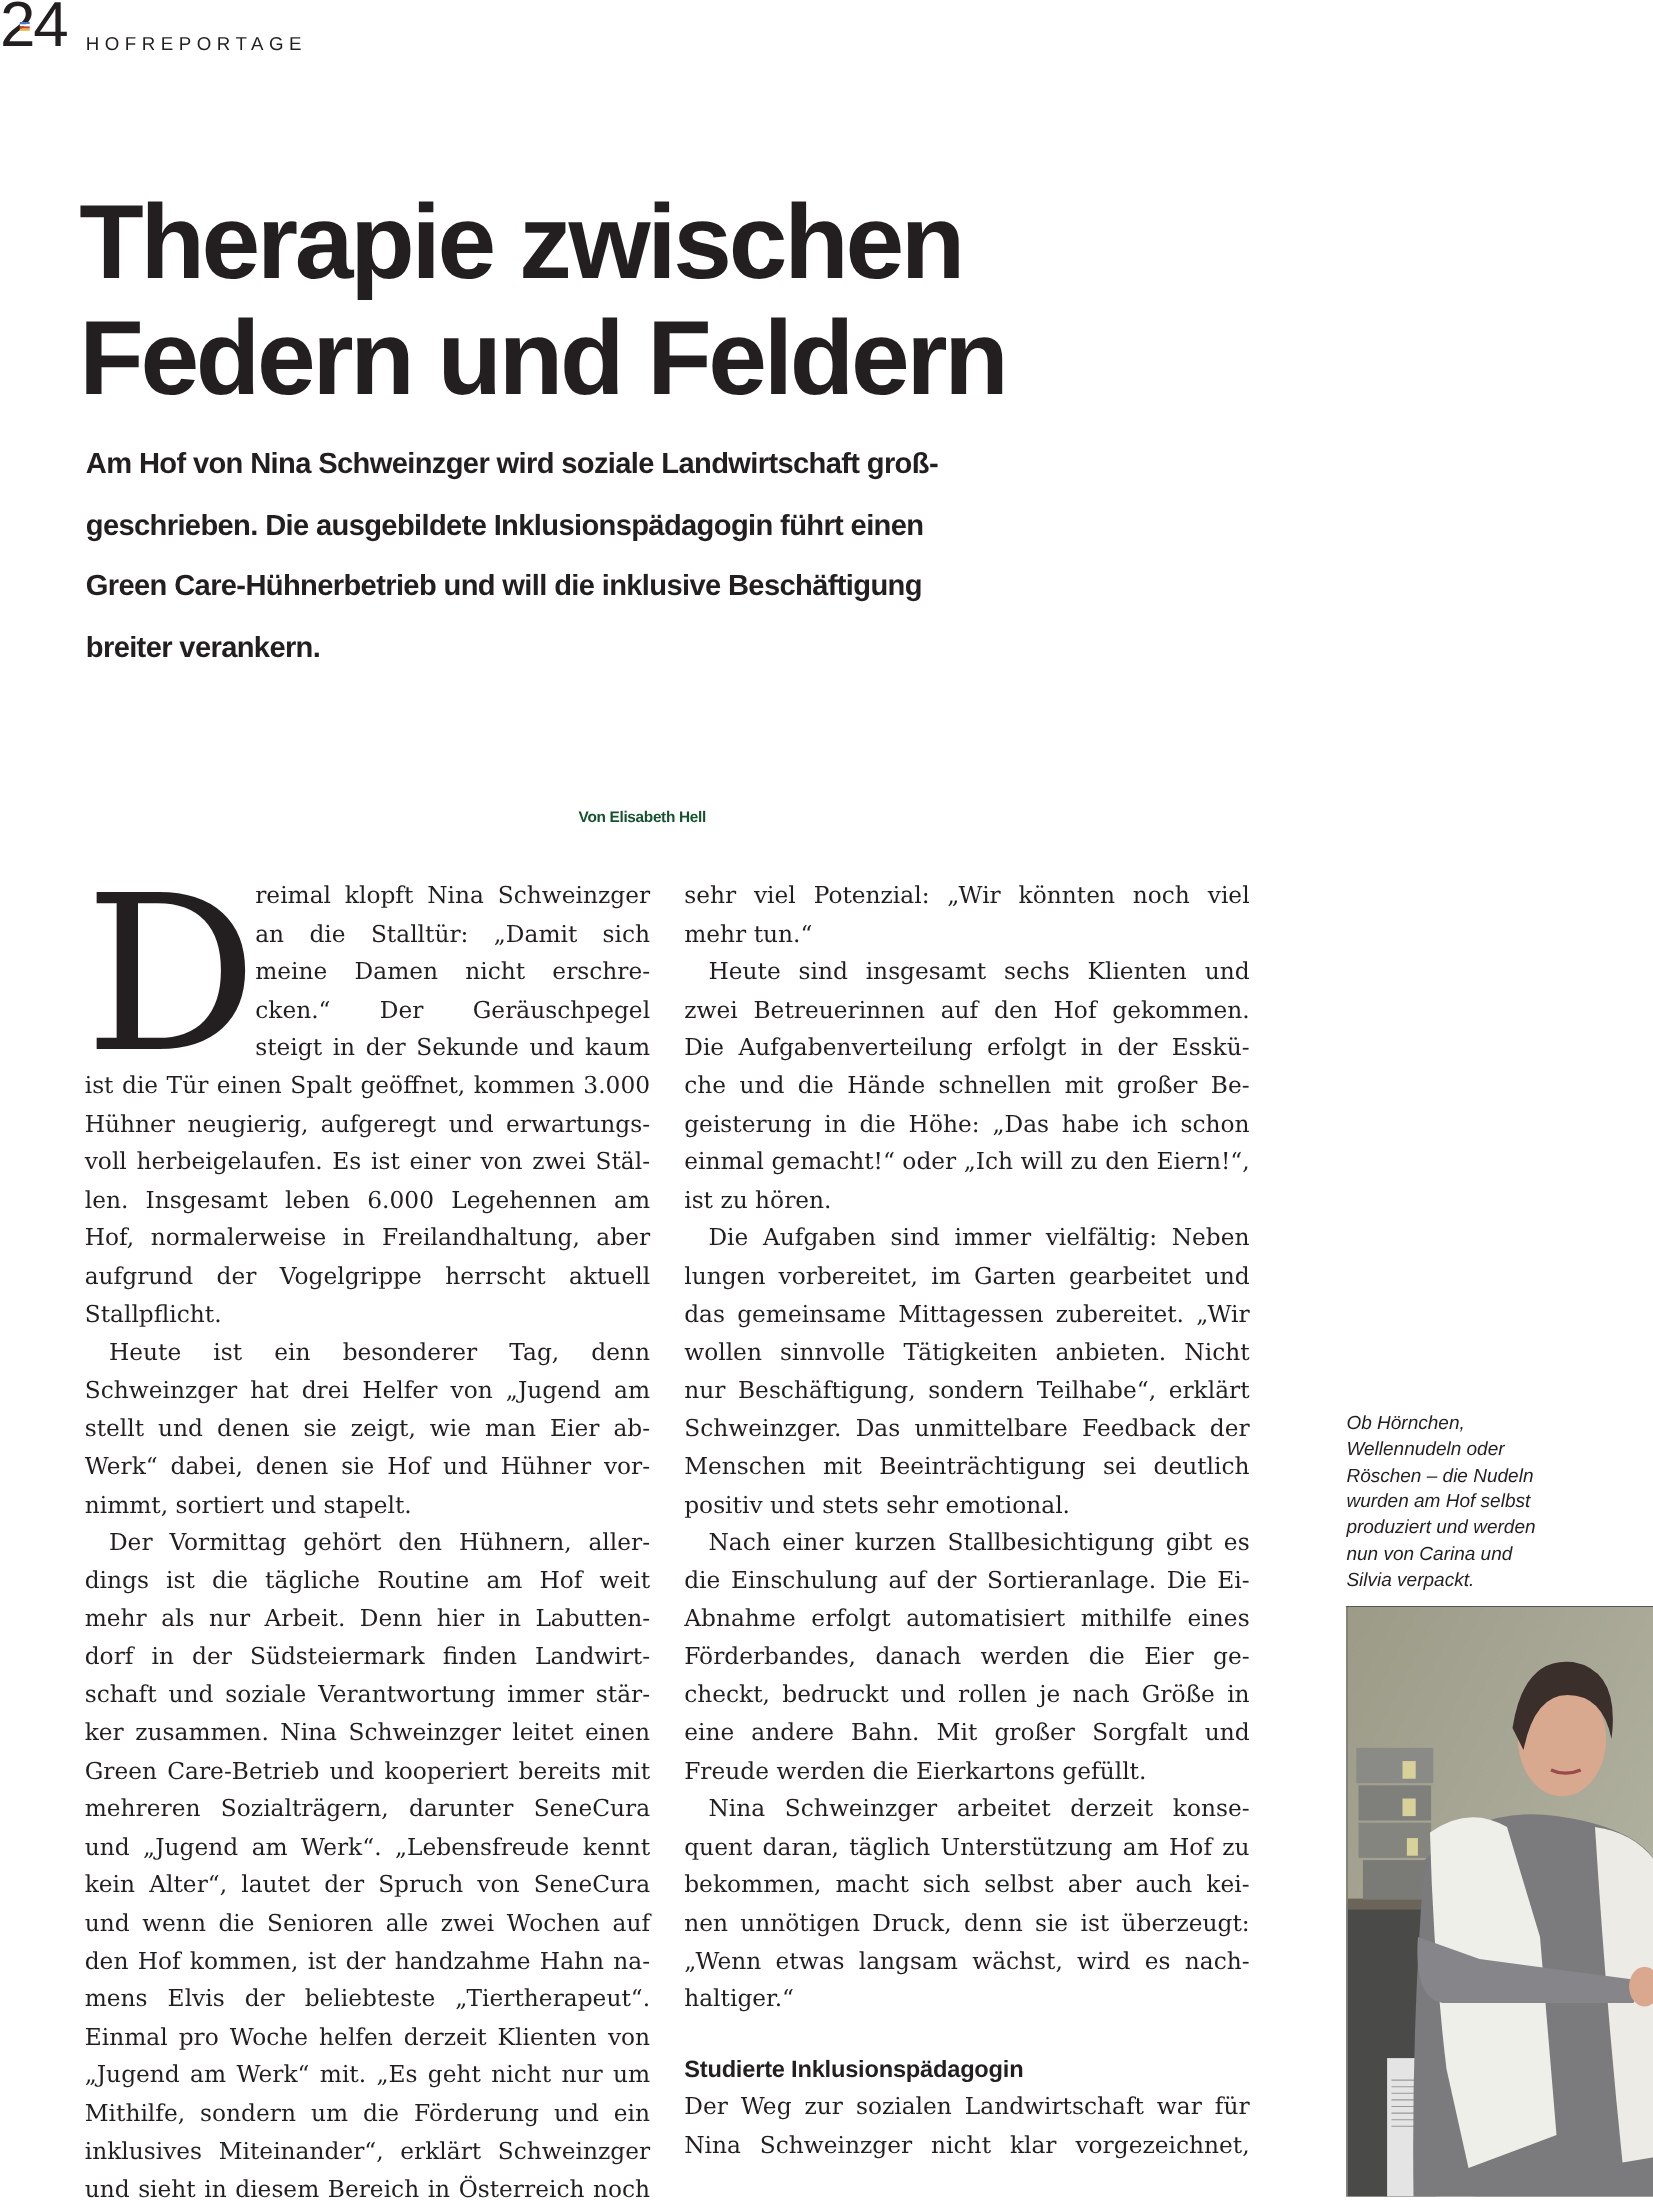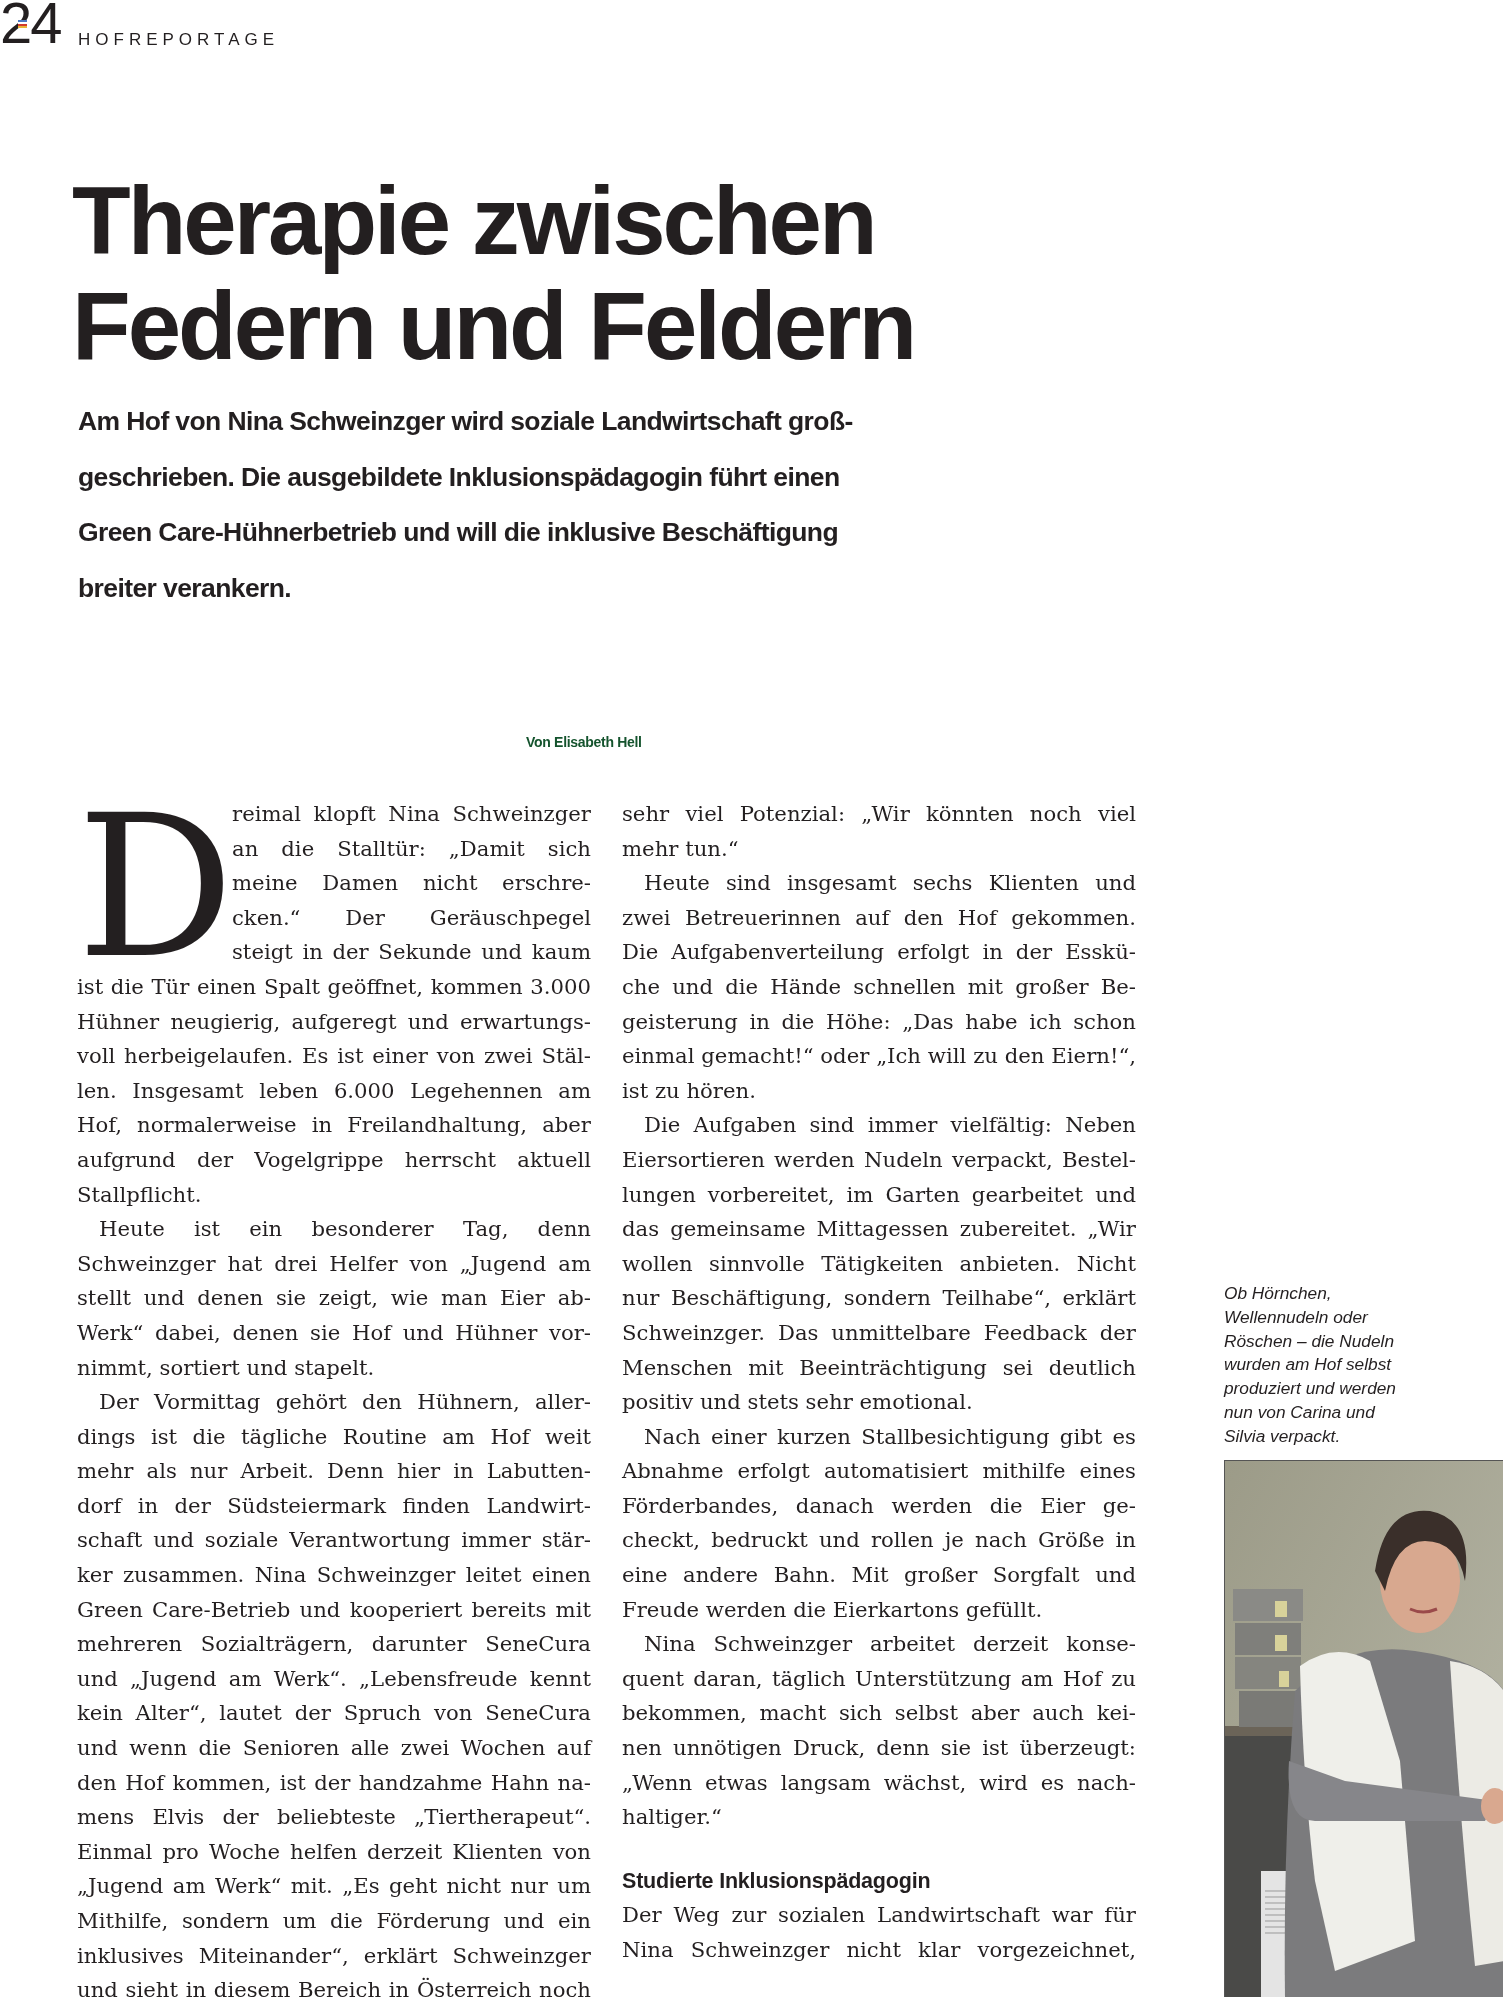--- a/index.html
+++ b/index.html
@@ -113,31 +113,31 @@
     <span class="line ind">Heute sind insgesamt sechs Klienten und</span>
     <span class="line">zwei Betreuerinnen auf den Hof gekommen.</span>
     <span class="line">Die Aufgabenverteilung erfolgt in der Esskü-</span>
     <span class="line">che und die Hände schnellen mit großer Be-</span>
     <span class="line">geisterung in die Höhe: „Das habe ich schon</span>
     <span class="line">einmal gemacht!“ oder „Ich will zu den Eiern!“,</span>
     <span class="line last">ist zu hören.</span>
   </div>
   <div>
     <span class="line ind">Die Aufgaben sind immer vielfältig: Neben</span>
-    <span class="line">Eiersortieren werden Nudeln verpackt, Bestel-</span>
     <span class="line">lungen vorbereitet, im Garten gearbeitet und</span>
     <span class="line">das gemeinsame Mittagessen zubereitet. „Wir</span>
     <span class="line">wollen sinnvolle Tätigkeiten anbieten. Nicht</span>
     <span class="line">nur Beschäftigung, sondern Teilhabe“, erklärt</span>
     <span class="line">Schweinzger. Das unmittelbare Feedback der</span>
     <span class="line">Menschen mit Beeinträchtigung sei deutlich</span>
     <span class="line last">positiv und stets sehr emotional.</span>
   </div>
   <div>
     <span class="line ind">Nach einer kurzen Stallbesichtigung gibt es</span>
+    <span class="line">die Einschulung auf der Sortieranlage. Die Ei-</span>
     <span class="line">Abnahme erfolgt automatisiert mithilfe eines</span>
     <span class="line">Förderbandes, danach werden die Eier ge-</span>
     <span class="line">checkt, bedruckt und rollen je nach Größe in</span>
     <span class="line">eine andere Bahn. Mit großer Sorgfalt und</span>
     <span class="line last">Freude werden die Eierkartons gefüllt.</span>
   </div>
   <div>
     <span class="line ind">Nina Schweinzger arbeitet derzeit konse-</span>
     <span class="line">quent daran, täglich Unterstützung am Hof zu</span>
     <span class="line">bekommen, macht sich selbst aber auch kei-</span>

